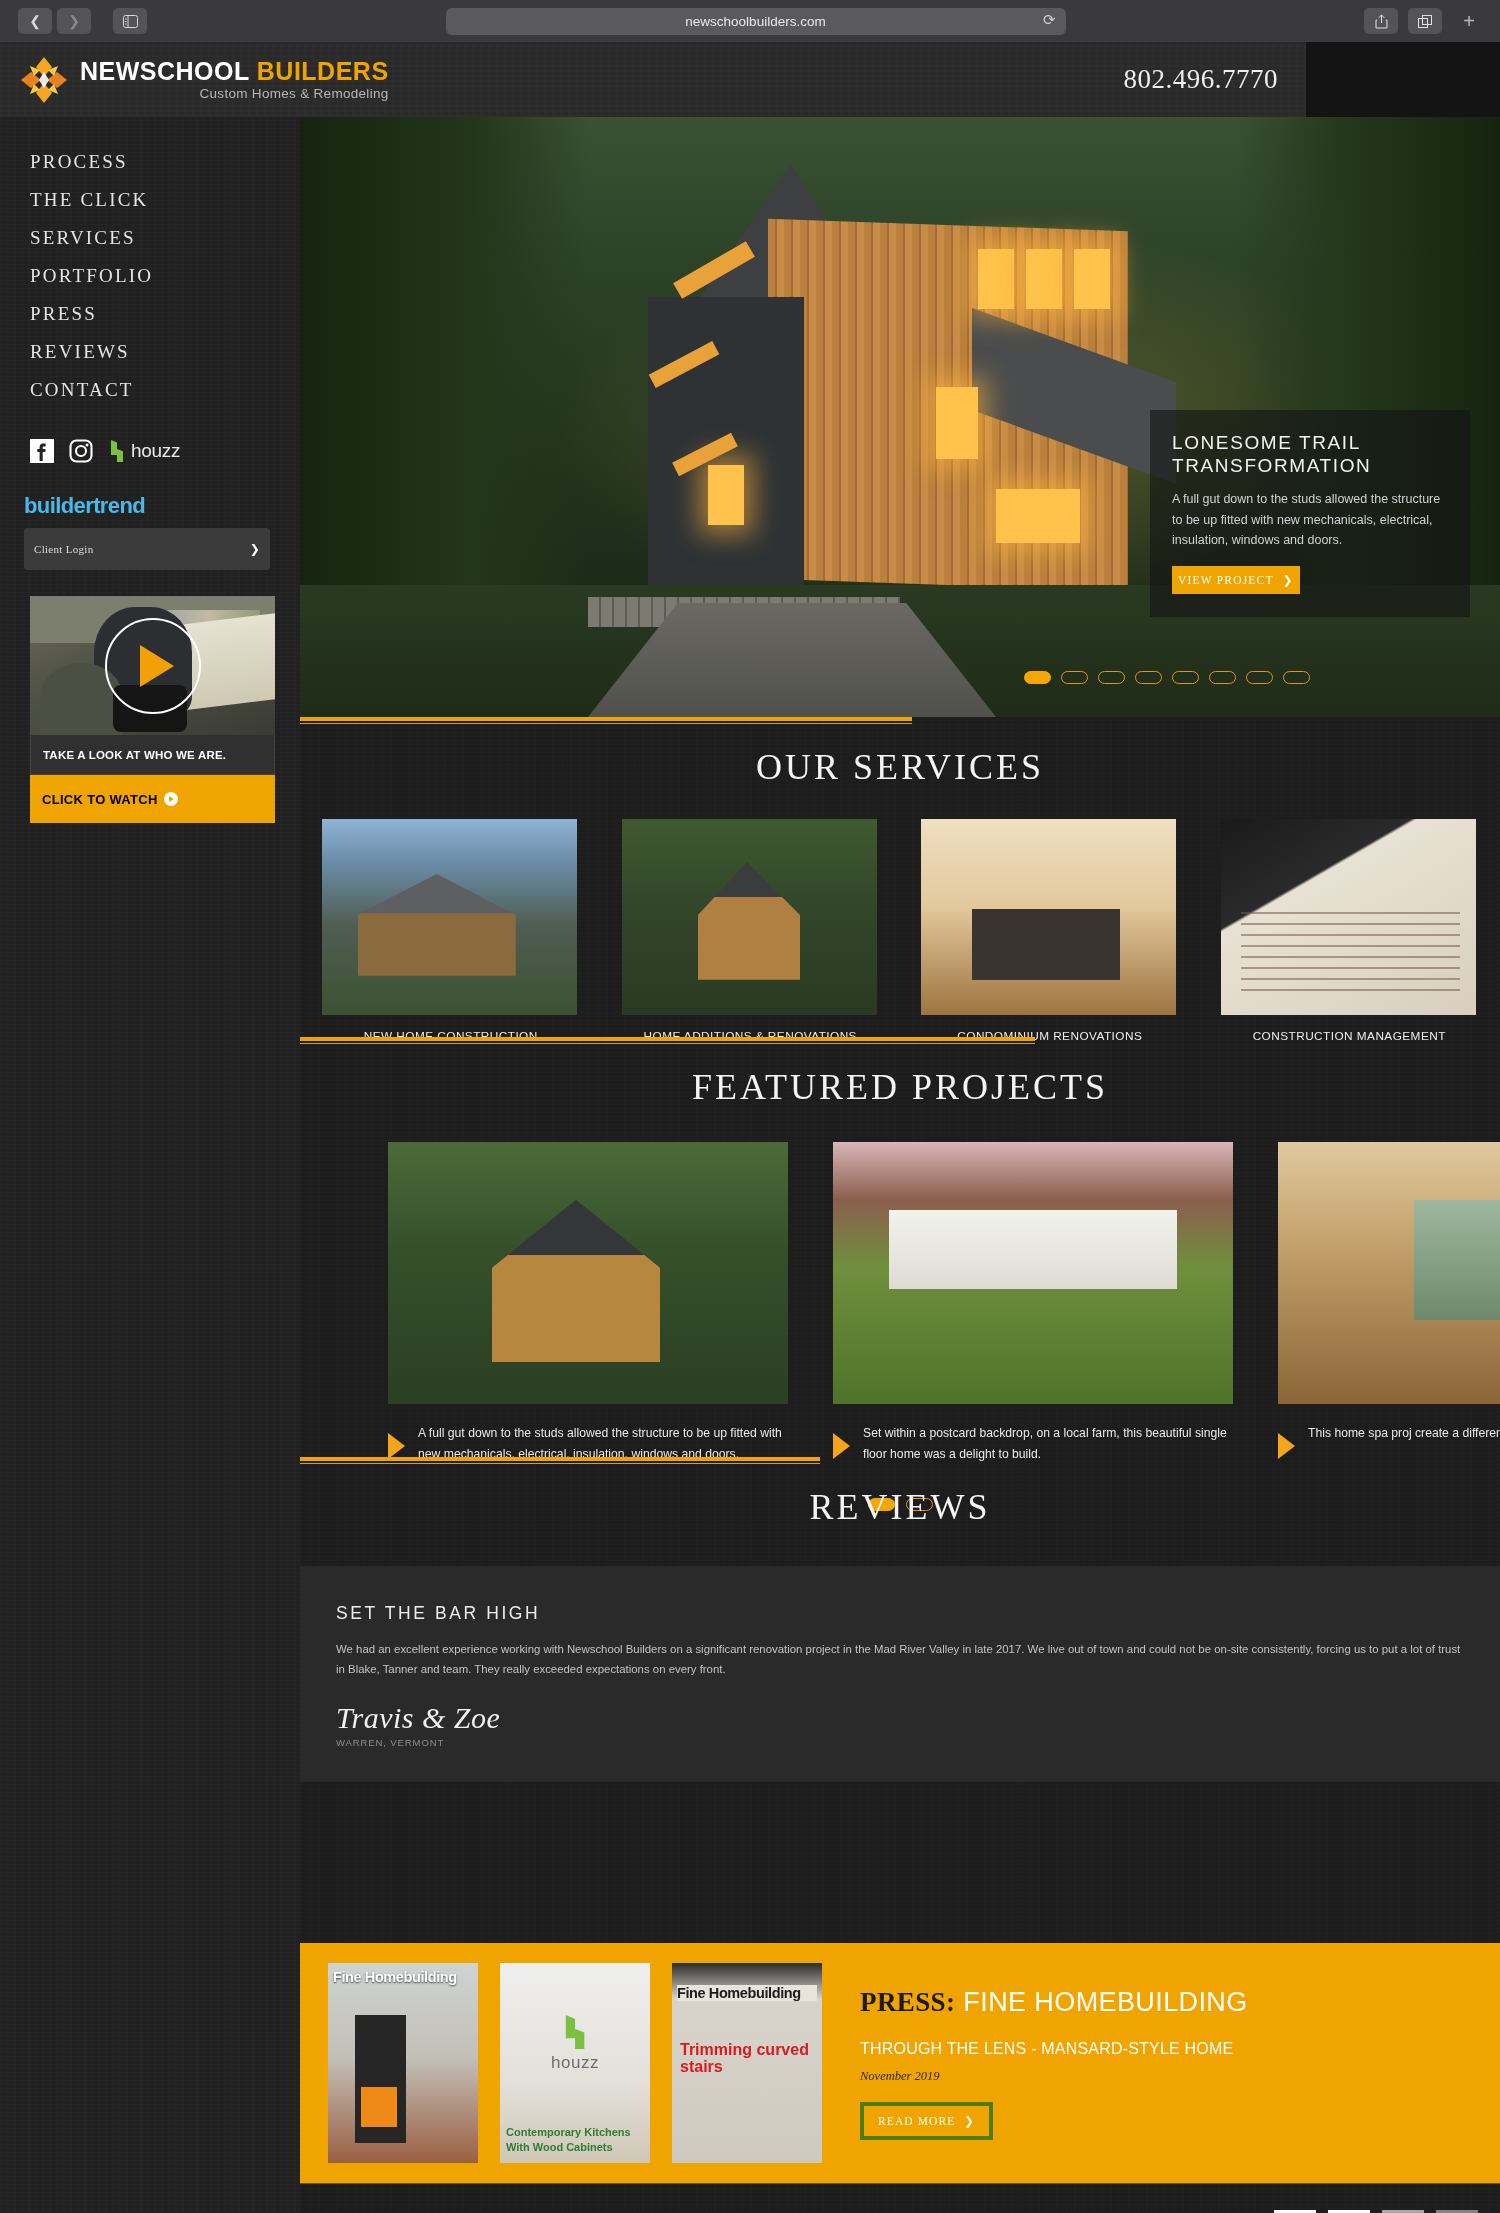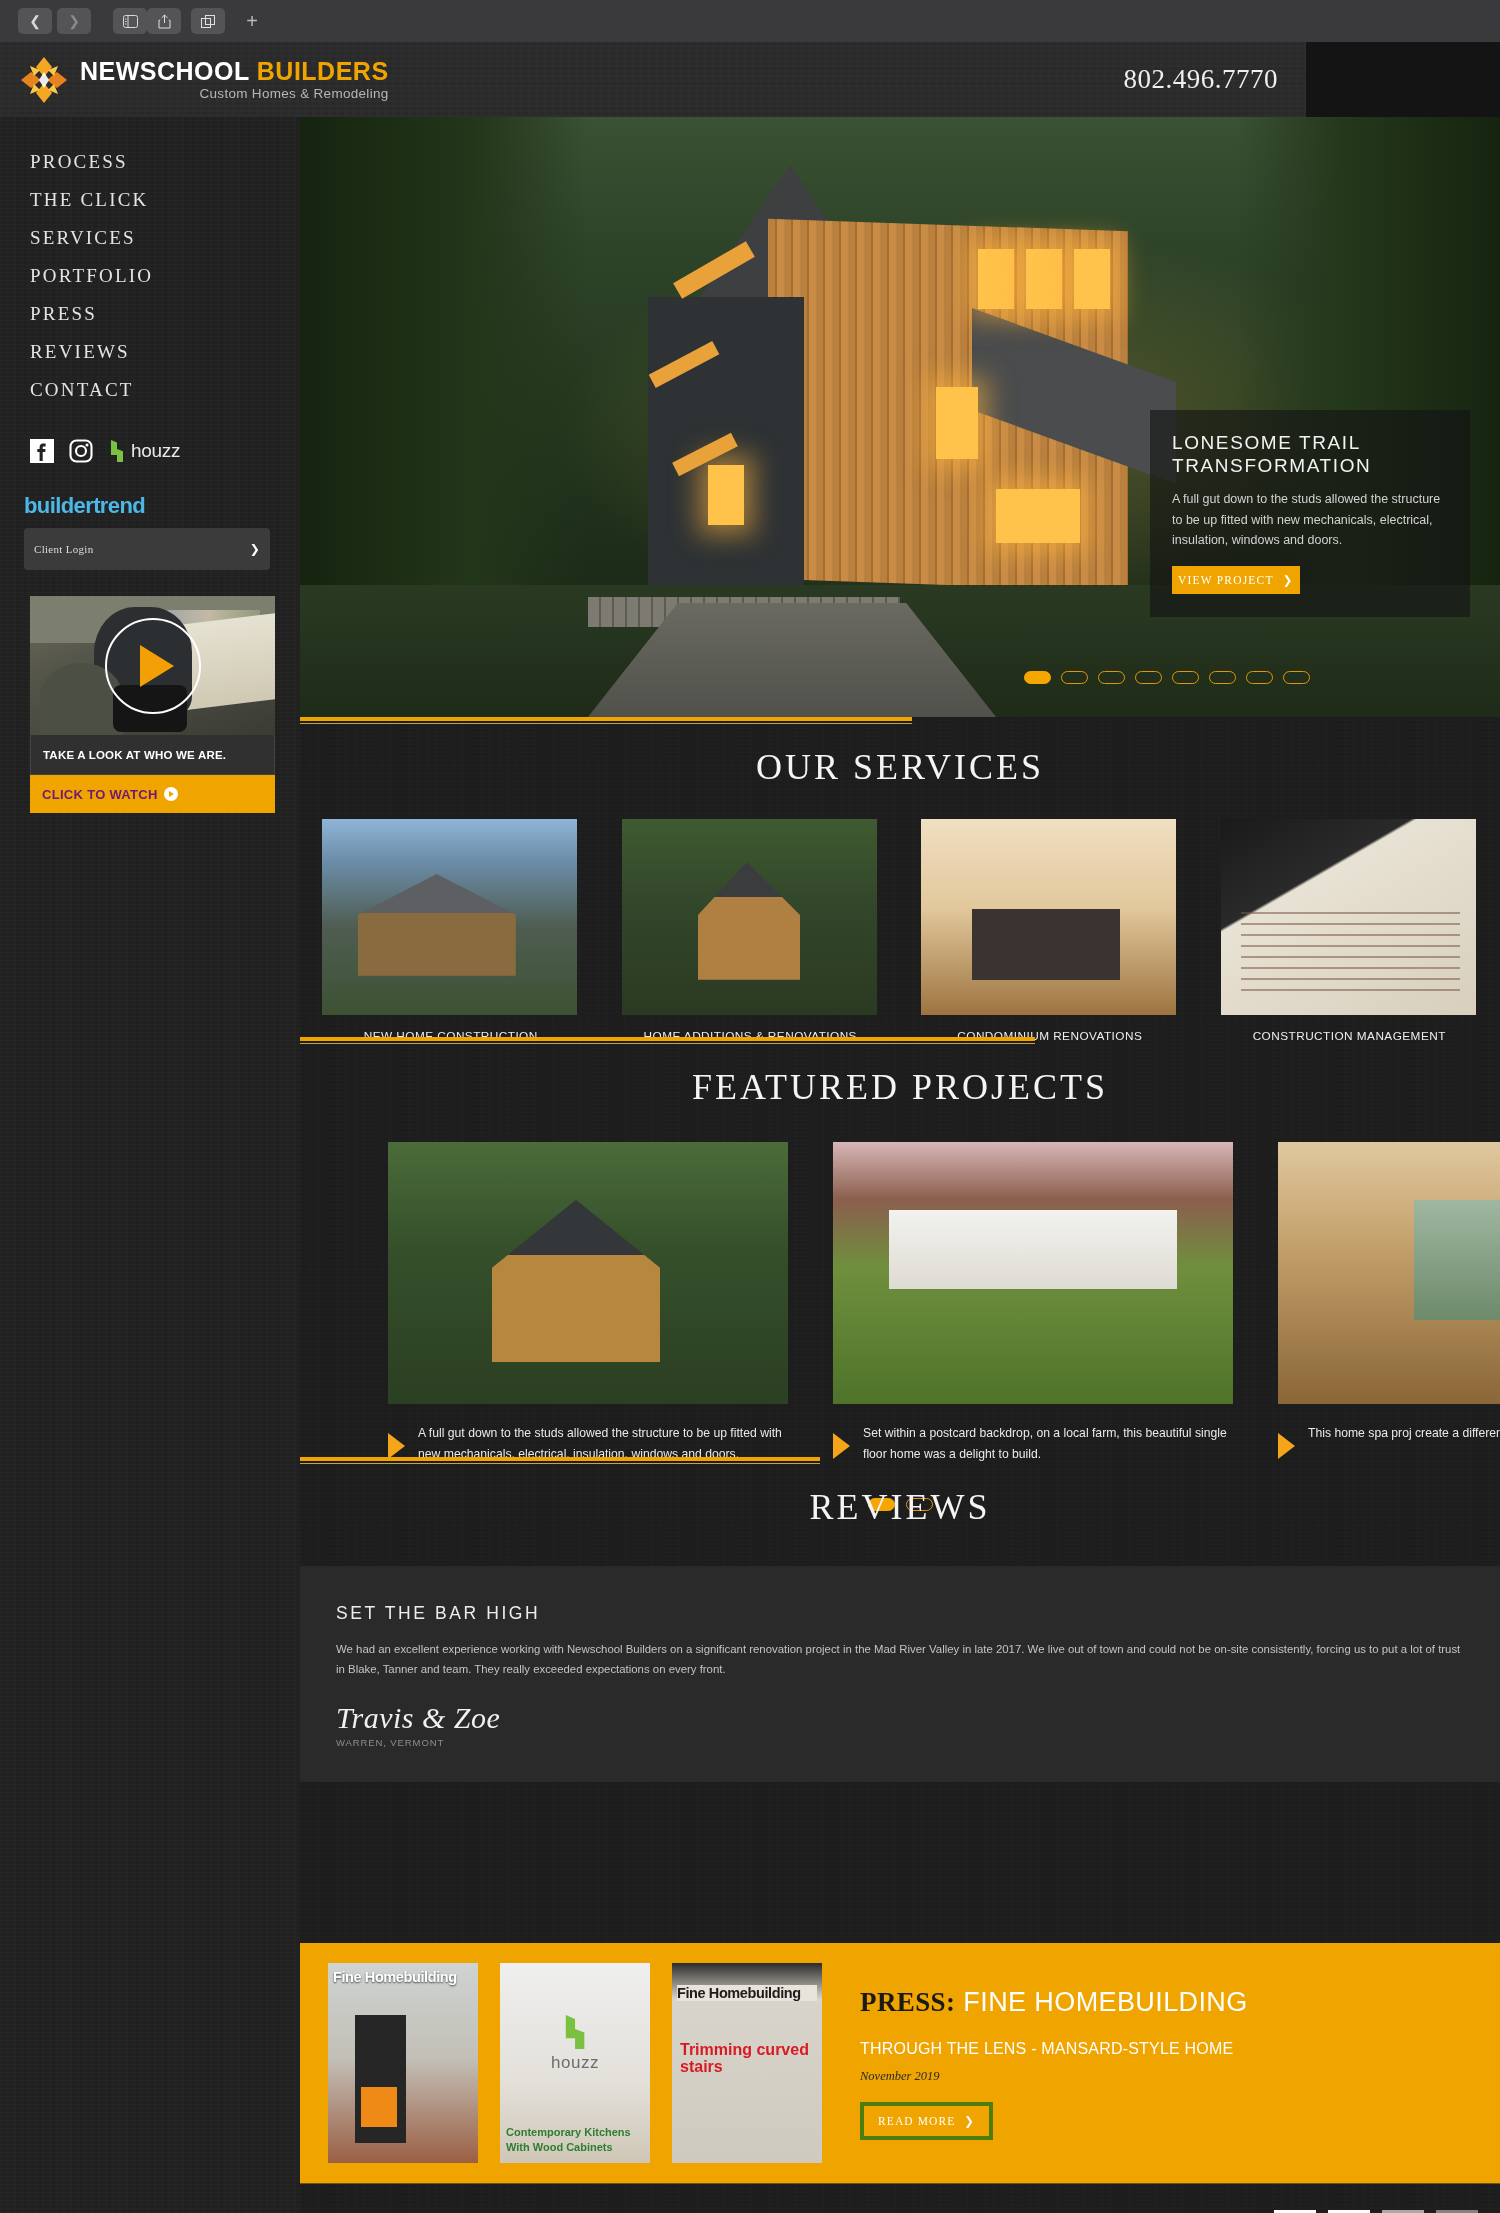--- a/index.html
+++ b/index.html
@@ -121,22 +121,22 @@
     width:0; height:0; border-left:34px solid #f2a005;
     border-top:21px solid transparent; border-bottom:21px solid transparent;
     margin-left:9px;
   }
   .vid-caption {
     background:#303030; border:1px solid #444; border-top:none;
     height:40px; display:flex; align-items:center; padding-left:12px;
     color:#ffffff; font-size:11.5px; font-weight:bold; letter-spacing:.2px;
   }
   .vid-cta {
-    background:#f0a400; height:38px; display:flex; align-items:center; gap:6px;
-    padding-left:12px; color:#701a75; font-size:13px; font-weight:bold; letter-spacing:.3px;
+    background:#f0a400; height:48px; display:flex; align-items:center; gap:6px;
+    padding-left:12px; color:#000000; font-size:13px; font-weight:bold; letter-spacing:.3px;
   }
   .cta-circ {
     width:14px; height:14px; border-radius:50%; background:#fff;
     display:flex; align-items:center; justify-content:center;
   }
   .cta-circ i { width:0;height:0;border-left:5px solid #f0a400;border-top:3.5px solid transparent;border-bottom:3.5px solid transparent; margin-left:2px;}
 
   
   .hero { position:absolute; left:0; top:0; width:1200px; height:600px; overflow:hidden; }
   .hero-img { position:absolute; inset:0;
@@ -325,20 +325,26 @@
     </div>
     <div class="chrome-btn sidebar-toggle">
       <svg width="15" height="13" viewBox="0 0 15 13">
           <rect x="0.5" y="0.5" width="14" height="12" rx="2" fill="none" stroke="#d8d8d8"></rect>
           <line x1="5" y1="1" x2="5" y2="12" stroke="#d8d8d8"></line>
           <line x1="2" y1="4" x2="3.5" y2="4" stroke="#d8d8d8"></line>
           <line x1="2" y1="6.5" x2="3.5" y2="6.5" stroke="#d8d8d8"></line>
           <line x1="2" y1="9" x2="3.5" y2="9" stroke="#d8d8d8"></line>
         </svg>
     </div>
+    <div class="addr-wrap">
+      <div class="addr">
+        <span>newschoolbuilders.com</span>
+        <span class="reload">⟳</span>
+      </div>
+    </div>
     <div class="right-btns">
       <div class="chrome-btn">
         <svg width="13" height="15" viewBox="0 0 13 15">
             <path d="M6.5 1 L6.5 9" stroke="#e0e0e0" fill="none"></path>
             <path d="M3.6 3.9 L6.5 1 L9.4 3.9" stroke="#e0e0e0" fill="none"></path>
             <path d="M2.2 6.2 H1 V14 H12 V6.2 H10.8" stroke="#e0e0e0" fill="none"></path>
           </svg>
       </div>
       <div class="chrome-btn">
         <svg width="14" height="13" viewBox="0 0 14 13">

